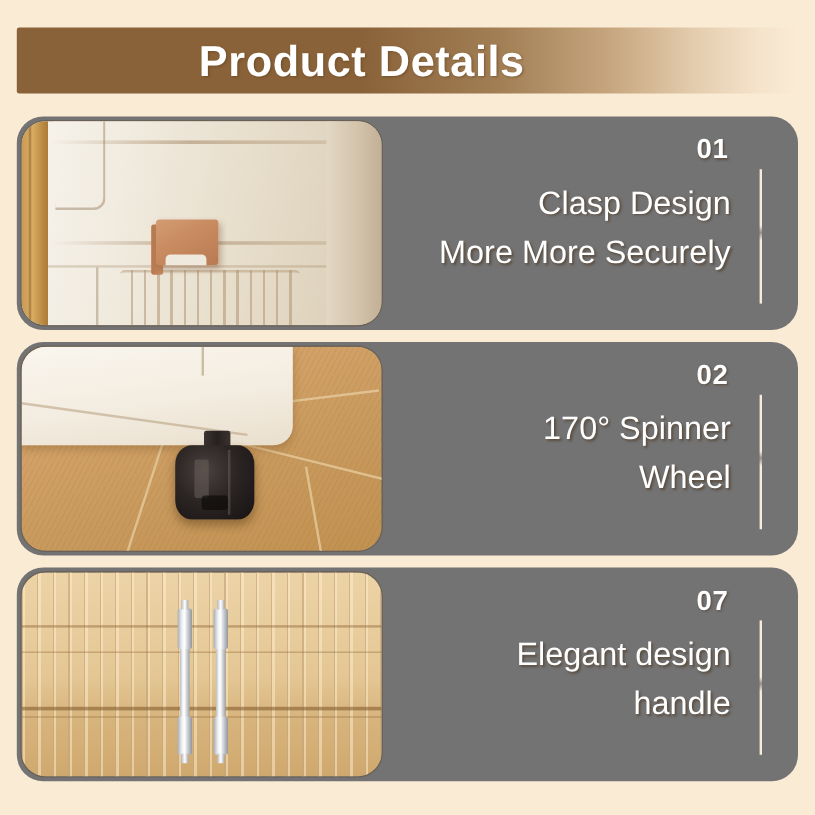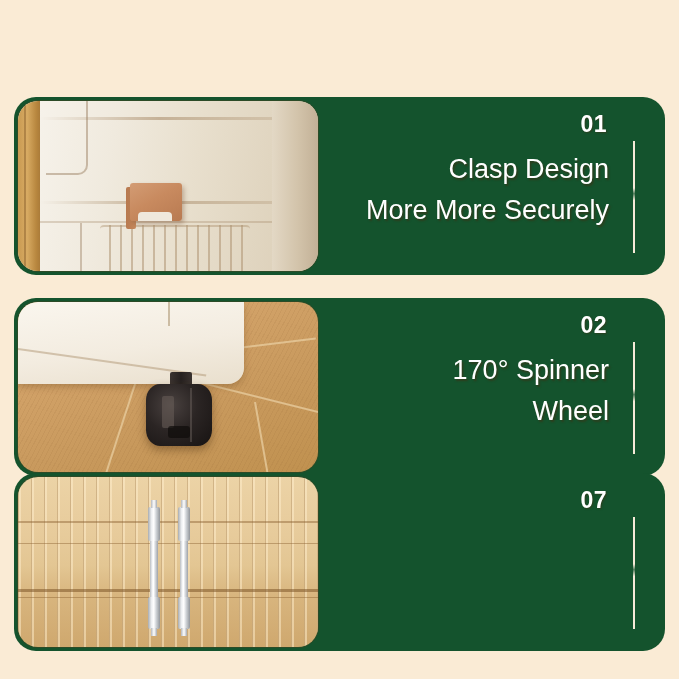--- a/index.html
+++ b/index.html
@@ -24,26 +24,26 @@
   .header-title{
     color:#ffffff;font-size:36px;font-weight:bold;letter-spacing:.5px;
     text-shadow:1px 1px 2px rgba(80,50,20,.45);
     transform:translateX(-38px);
     white-space:nowrap;
   }
 
   
   .row{
     position:absolute;left:14px;width:651px;height:178px;
-    background:#14532d;
+    background:#737373;
     border-radius:22px;
     overflow:hidden;
   }
   .row-1{top:97px;}
-  .row-2{top:285px;margin-top:13px;}
+  .row-2{top:285px;}
   .row-3{top:473px;}
 
   .photo{
     position:absolute;left:4px;top:4px;width:300px;height:170px;
     border-radius:20px;overflow:hidden;
     box-shadow:0 0 0 1px rgba(90,60,30,.35);
   }
   .photo-inner{position:absolute;inset:0;}
 
   
@@ -230,20 +230,23 @@
     text-align:right;color:#ffffff;font-weight:normal;
     text-shadow:1.5px 1.5px 2px rgba(70,42,15,.55);
   }
   .caption .line{font-size:27px;line-height:41px;white-space:nowrap;}
 </style>
 </head>
 <body>
 
 <div class="page">
 
+  <div class="header-bar">
+    <div class="header-title">Product Details</div>
+  </div>
 
   <div class="row row-1">
     <div class="photo">
       <div class="photo-inner">
         <div class="p1-bg"></div>
         <div class="p1-wood"></div>
         <div class="p1-box"></div>
         <div class="p1-ridge a"></div>
         <div class="p1-ridge b"></div>
         <div class="p1-seam"></div>
@@ -315,16 +318,20 @@
           <div class="cap top"></div>
           <div class="cap bot"></div>
           <div class="tip t"></div>
           <div class="tip b"></div>
         </div>
       </div>
     </div>
     <div class="content">
       <div class="num">07</div>
       <div class="rule"></div>
+      <div class="caption">
+        <div class="line">Elegant design</div>
+        <div class="line">handle</div>
+      </div>
     </div>
   </div>
 
 </div>
 
 </body></html>

